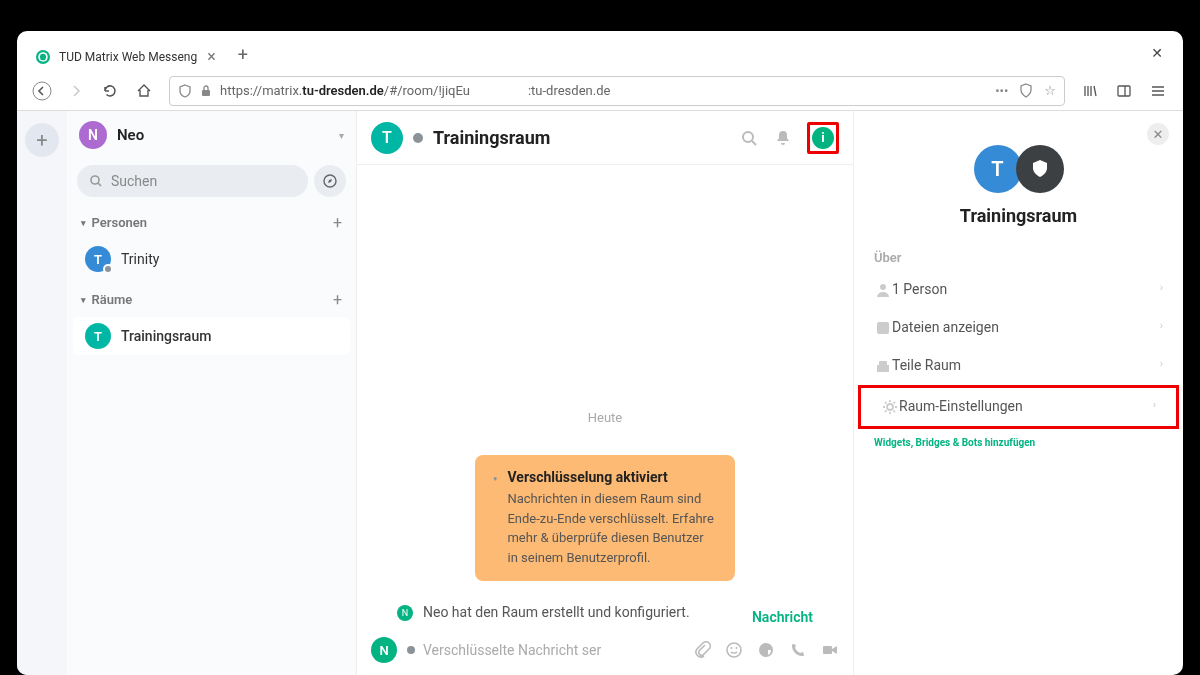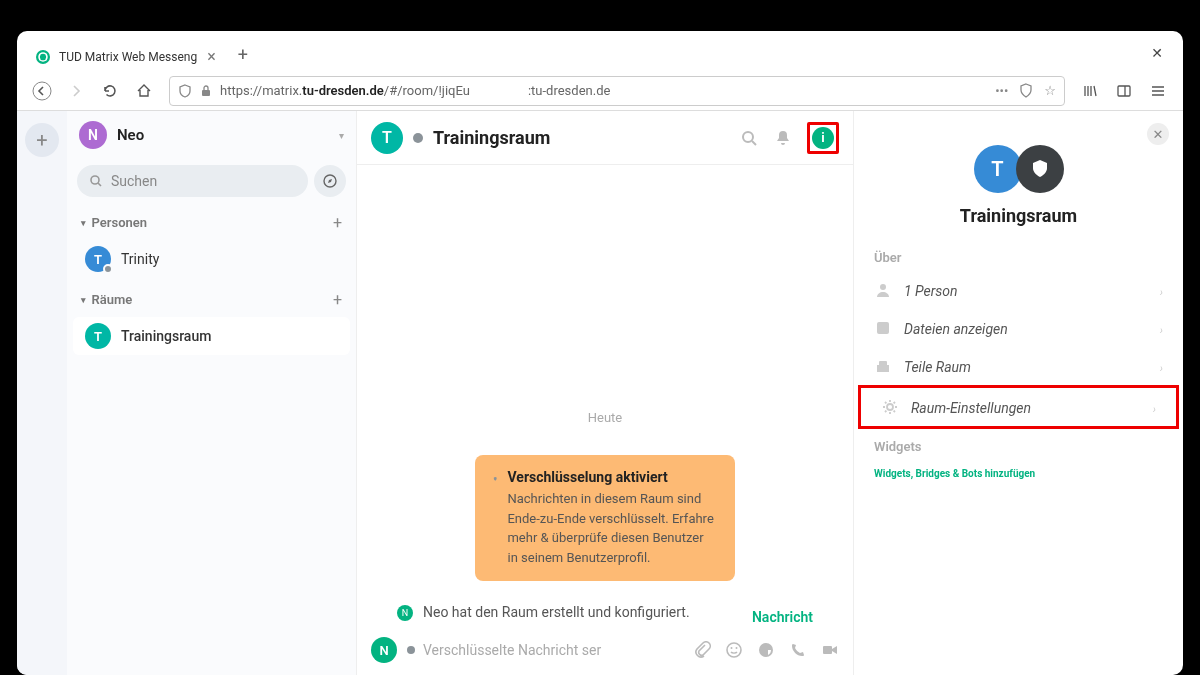--- a/index.html
+++ b/index.html
@@ -78,21 +78,21 @@
   .c-icons { display:flex; gap:14px; color:#bbb; }
   
   .rightpanel { width:330px; border-left:1px solid #eee; display:flex; flex-direction:column; padding:12px 0 0; }
   .rp-close { align-self:flex-end; margin:0 14px 0 0; width:22px; height:22px; border-radius:50%; background:#eee; color:#888; display:flex; align-items:center; justify-content:center; font-size:13px; }
   .rp-head { display:flex; flex-direction:column; align-items:center; padding:0 20px 14px; }
   .avpair { display:flex; align-items:center; }
   .avpair .big { width:48px; height:48px; border-radius:50%; display:flex; align-items:center; justify-content:center; color:#fff; font-size:20px; font-weight:600; }
   .avpair .shieldc { width:48px; height:48px; border-radius:50%; background:#3c4043; display:flex; align-items:center; justify-content:center; margin-left:-6px; }
   .rp-title { font-weight:700; font-size:18px; color:#222; margin-top:12px; }
   .rp-section { padding:10px 20px 6px; color:#aaa; font-size:13px; font-weight:600; }
-  .rp-item { display:flex; align-items:flex-end; padding:10px 20px; gap:12px; color:#555; font-size:14px;font-style:italic; }
+  .rp-item { display:flex; align-items:flex-start; padding:10px 20px; color:#555; font-size:14px; }
   .rp-item .chev { margin-left:auto; color:#ccc; font-size:11px; }
   .rp-item .ic { width:18px; color:#bbb; }
   .rp-hl { border:3px solid #e00; margin:0 4px; }
   .rp-link { padding:8px 20px; color:#03b381; font-weight:700; font-size:10px; }
   
   svg { display:block; }
 </style>
 </head>
 <body>
 
@@ -326,17 +326,16 @@
       <div class="rp-hl">
         <div class="rp-item">
           <svg class="ic" width="18" height="18" viewBox="0 0 18 18">
               <circle cx="9" cy="9" r="3" fill="none" stroke="#ccc" stroke-width="1.8"></circle>
               <path d="M9 2v2M9 14v2M2 9h2M14 9h2M4 4l1.4 1.4M12.6 12.6L14 14M14 4l-1.4 1.4M5.4 12.6L4 14" stroke="#ccc" stroke-width="1.8"></path>
             </svg>
           <span>Raum-Einstellungen</span>
           <span class="chev">›</span>
         </div>
       </div>
-      <div class="rp-section">Widgets</div>
       <div class="rp-link">Widgets, Bridges &amp; Bots hinzufügen</div>
     </div>
   </div>
 </div>
 
 </body></html>

